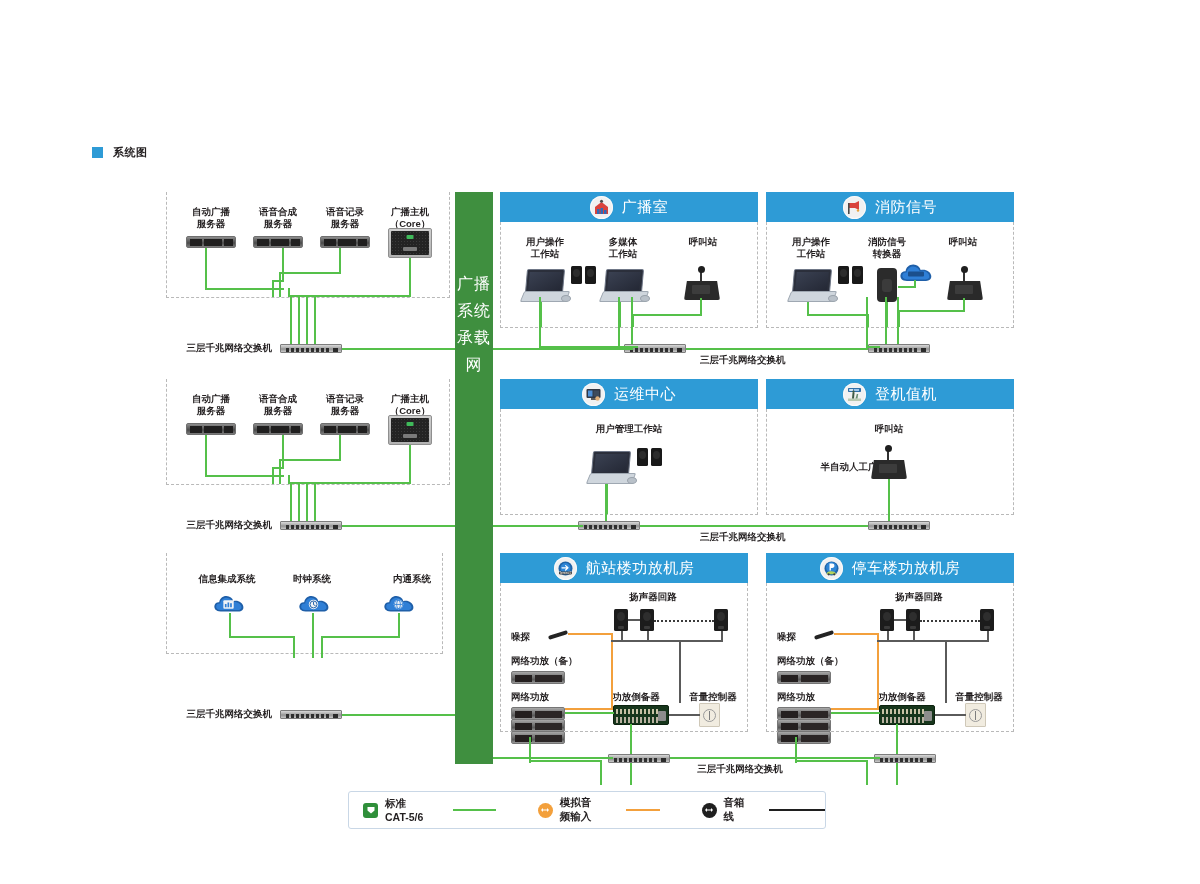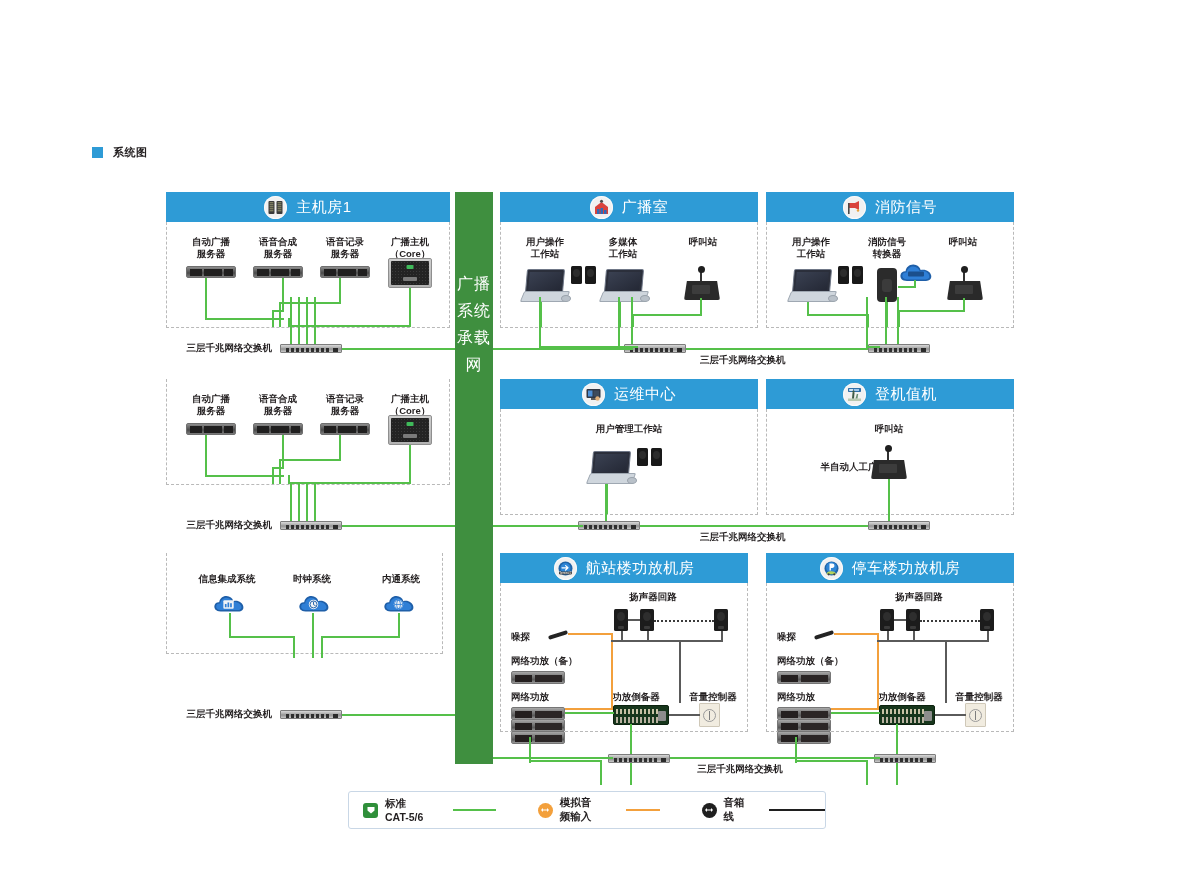--- a/index.html
+++ b/index.html
@@ -172,41 +172,20 @@
   <div class="title-row">
     <span class="title-bullet"></span>
     <span class="title-text">系统图</span>
   </div>
 
   <div class="backbone">
     <span>广播系统承载网</span>
   </div>
 
   <div class="panel" style="left:166px;top:192px;width:284px;">
-    <div class="panel-head">
-      <span class="hicon">
-        <svg width="17" height="17" viewBox="0 0 17 17">
-            <rect x="1.5" y="2" width="6" height="13" rx="1" fill="#3a3a3a"></rect>
-            <rect x="9.5" y="2" width="6" height="13" rx="1" fill="#3a3a3a"></rect>
-            <g fill="#8e8e6a">
-              <rect x="2.6" y="3.2" width="3.8" height="1.1"></rect>
-              <rect x="2.6" y="5.2" width="3.8" height="1.1"></rect>
-              <rect x="2.6" y="7.2" width="3.8" height="1.1"></rect>
-              <rect x="2.6" y="9.2" width="3.8" height="1.1"></rect>
-              <rect x="2.6" y="11.2" width="3.8" height="1.1"></rect>
-              <rect x="10.6" y="3.2" width="3.8" height="1.1"></rect>
-              <rect x="10.6" y="5.2" width="3.8" height="1.1"></rect>
-              <rect x="10.6" y="7.2" width="3.8" height="1.1"></rect>
-              <rect x="10.6" y="9.2" width="3.8" height="1.1"></rect>
-              <rect x="10.6" y="11.2" width="3.8" height="1.1"></rect>
-            </g>
-          </svg>
-      </span>
-      <span class="ptitle">主机房1</span>
-    </div>
     <div class="panel-body" style="height:105px;">
       <div class="lbl" style="left:11px;top:14px;width:66px;">自动广播
 服务器</div>
       <div class="lbl" style="left:78px;top:14px;width:66px;">语音合成
 服务器</div>
       <div class="lbl" style="left:145px;top:14px;width:66px;">语音记录
 服务器</div>
       <div class="lbl" style="left:210px;top:14px;width:66px;">广播主机
 （Core）</div>
 
@@ -489,21 +468,21 @@
   <div class="sw" style="left:868px;top:521px;">
       <span class="sw-tail"></span>
     </div>
   <div class="lbl-l" style="left:700px;top:531px;width:120px;">三层千兆网络交换机</div>
   <div class="w wv" style="left:888px;top:484px;height:37px;"></div>
 
   <div class="panel" style="left:166px;top:553px;width:277px;">
     <div class="panel-body" style="height:100px;">
       <div class="lbl" style="left:10px;top:20px;width:100px;">信息集成系统</div>
       <div class="lbl" style="left:95px;top:20px;width:100px;">时钟系统</div>
-      <div class="lbl" style="left:184px;top:20px;width:100px;">内通系统</div>
+      <div class="lbl" style="left:164px;top:20px;width:100px;text-align:right;">内通系统</div>
 
       <div class="cloud" style="left:46px;top:40px;">
         <svg width="32" height="21" viewBox="0 0 34 21">
             <path d="M8 19 C3 19 1 16 1.5 13 C2 10.2 4.5 9 6.6 9.3 C7 5.3 10.4 2.5 14.3 2.6 C18 2.7 20.8 5 21.6 8 C26.5 6.6 31.5 9.6 32.2 13.6 C32.8 17 30.3 19 27 19 Z" fill="#1f5fa8"></path>
             <path d="M8 17.5 C4.5 17.5 3 15.3 3.4 13.1 C3.9 10.9 6 10.2 7.6 10.6 C8 6.9 11 4.3 14.4 4.4 C17.6 4.5 20 6.5 20.7 9.2 C25 7.9 29.6 10.5 30.2 14 C30.7 16.7 28.4 17.5 25.6 17.5 Z" fill="#2f7fd6"></path>
             <rect x="11" y="7" width="11" height="9" rx="1" fill="#f0f3f6"></rect>
             <g fill="#2f7fd6">
               <rect x="12.6" y="11" width="1.8" height="3.5"></rect>
               <rect x="15.4" y="9.4" width="1.8" height="5.1"></rect>
               <rect x="18.2" y="10.2" width="1.8" height="4.3"></rect>

